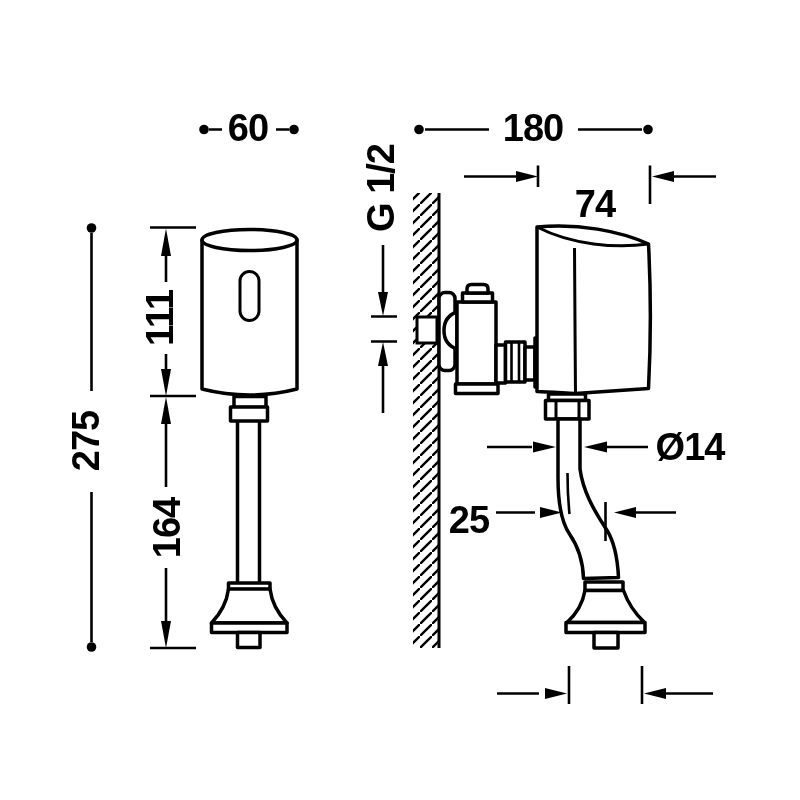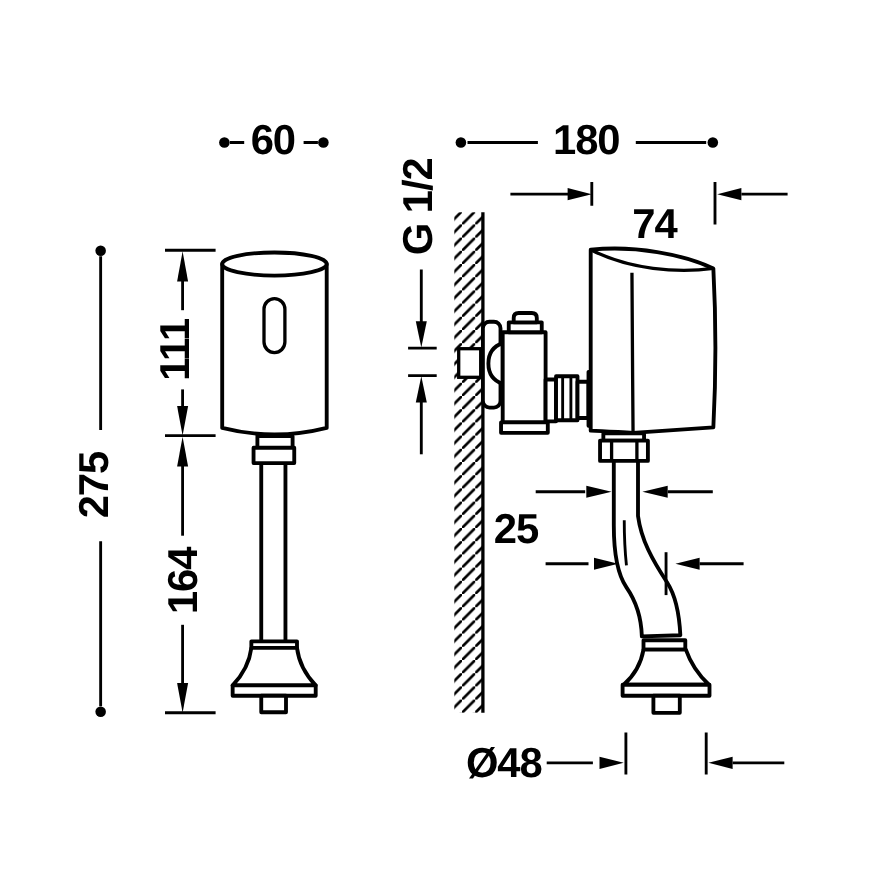--- a/index.html
+++ b/index.html
@@ -165,16 +165,16 @@
   </svg>
 
   <div class="dim-label" style="left:248px;top:128px;">60</div>
   <div class="dim-label vertical" style="left:160px;top:318px;">111</div>
   <div class="dim-label vertical" style="left:86px;top:441px;">275</div>
   <div class="dim-label vertical" style="left:167px;top:528px;">164</div>
 
   <div class="dim-label" style="left:533px;top:128px;">180</div>
   <div class="dim-label" style="left:595px;top:177px;margin-top:27px;">74</div>
   <div class="dim-label vertical" style="left:381px;top:188px;">G 1/2</div>
-  <div class="dim-label" style="left:469px;top:482px;">25</div>
-  <div class="dim-label" style="left:458px;top:694px;">Ø48</div>
+  <div class="dim-label" style="left:690px;top:447px;">Ø14</div>
+  <div class="dim-label" style="left:469px;top:520px;">25</div>
 
 </div>
 
 </body></html>

